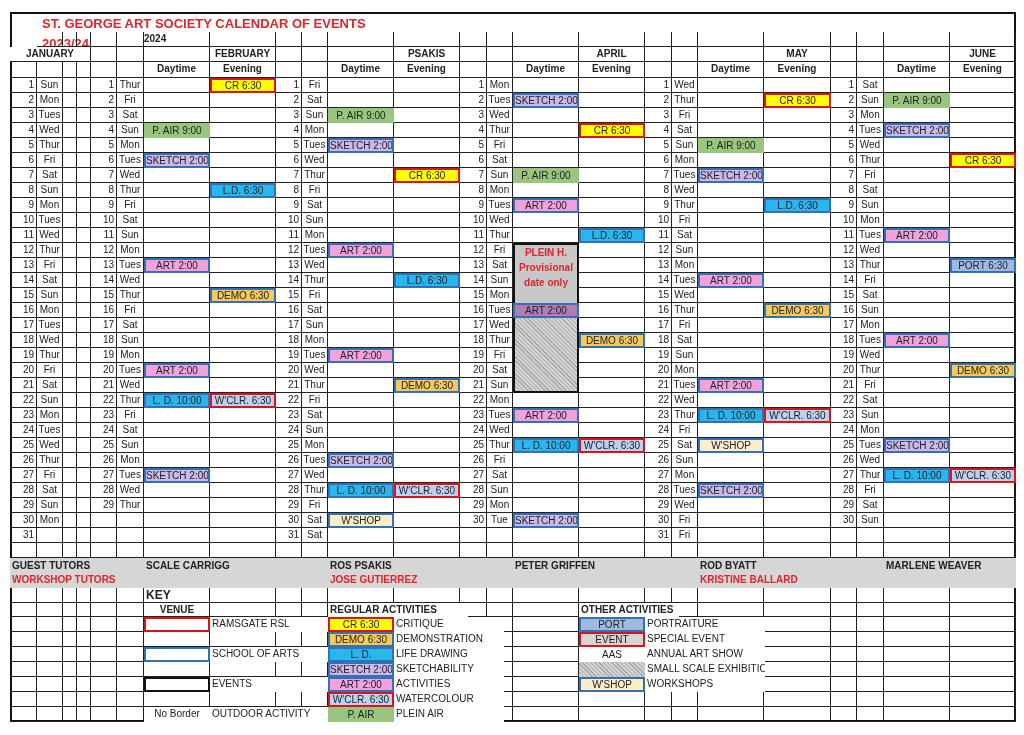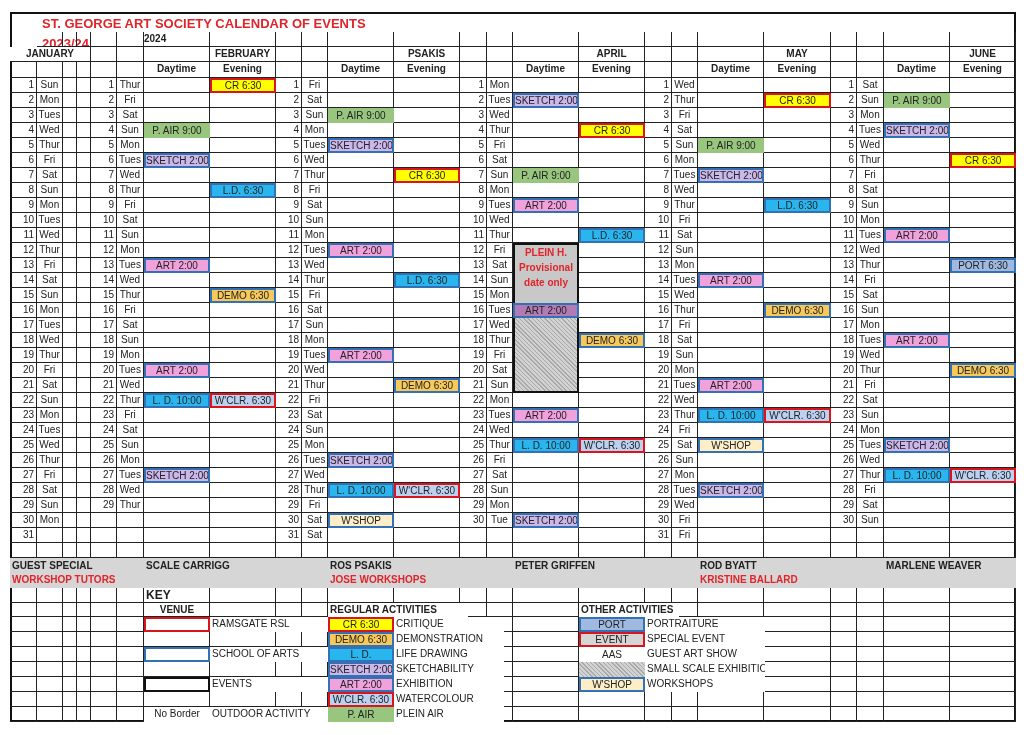--- a/index.html
+++ b/index.html
@@ -1286,25 +1286,25 @@
       <div class="chip c-sketch b-blue" style="left: 872px; top: 109px; width: 66px; height: 15px; line-height: 11px;">SKETCH 2:00</div>
       <div class="chip c-cr b-red" style="left: 938px; top: 139px; width: 66px; height: 15px; line-height: 11px;">CR 6:30</div>
       <div class="chip c-art b-blue" style="left: 872px; top: 214px; width: 66px; height: 15px; line-height: 11px;">ART 2:00</div>
       <div class="chip c-port b-blue" style="left: 938px; top: 244px; width: 66px; height: 15px; line-height: 11px;">PORT 6:30</div>
       <div class="chip c-art b-blue" style="left: 872px; top: 319px; width: 66px; height: 15px; line-height: 11px;">ART 2:00</div>
       <div class="chip c-demo b-blue" style="left: 938px; top: 349px; width: 66px; height: 15px; line-height: 11px;">DEMO 6:30</div>
       <div class="chip c-sketch b-blue" style="left: 872px; top: 424px; width: 66px; height: 15px; line-height: 11px;">SKETCH 2:00</div>
       <div class="chip c-ld b-blue" style="left: 872px; top: 454px; width: 66px; height: 15px; line-height: 11px;">L. D. 10:00</div>
       <div class="chip c-wclr b-red" style="left: 938px; top: 454px; width: 66px; height: 15px; line-height: 11px;">W'CLR. 6:30</div>
       <div class="band" style="left: -2px; top: 544px; width: 1006px; height: 30px;"></div>
-      <div class="cell bold" style="left: 0px; top: 545px; width: 130px; height: 14px; border: none;">GUEST SPECIAL</div>
+      <div class="cell bold" style="left: 0px; top: 545px; width: 130px; height: 14px; border: none;">GUEST TUTORS</div>
       <div class="cell bold red" style="left: 0px; top: 559px; width: 130px; height: 14px; border: none;">WORKSHOP TUTORS</div>
       <div class="cell bold" style="left: 134px; top: 545px; width: 180px; height: 14px; border: none;">SCALE CARRIGG</div>
       <div class="cell bold" style="left: 318px; top: 545px; width: 180px; height: 14px; border: none;">ROS PSAKIS</div>
-      <div class="cell bold red" style="left: 318px; top: 559px; width: 180px; height: 14px; border: none;">JOSE WORKSHOPS</div>
+      <div class="cell bold red" style="left: 318px; top: 559px; width: 180px; height: 14px; border: none;">JOSE GUTIERREZ</div>
       <div class="cell bold" style="left: 503px; top: 545px; width: 180px; height: 14px; border: none;">PETER GRIFFEN</div>
       <div class="cell bold" style="left: 688px; top: 545px; width: 180px; height: 14px; border: none;">ROD BYATT</div>
       <div class="cell bold red" style="left: 688px; top: 559px; width: 180px; height: 14px; border: none;">KRISTINE BALLARD</div>
       <div class="cell bold" style="left: 874px; top: 545px; width: 180px; height: 14px; border: none;">MARLENE WEAVER</div>
       <div class="cell" style="left: -2px; top: 574px; width: 27px; height: 15px;"></div>
       <div class="cell" style="left: 25px; top: 574px; width: 26px; height: 15px;"></div>
       <div class="cell" style="left: 51px; top: 574px; width: 14px; height: 15px;"></div>
       <div class="cell" style="left: 65px; top: 574px; width: 14px; height: 15px;"></div>
       <div class="cell" style="left: 79px; top: 574px; width: 26px; height: 15px;"></div>
       <div class="cell" style="left: 105px; top: 574px; width: 27px; height: 15px;"></div>
@@ -1555,30 +1555,30 @@
       <div class="cell bold" style="left: 316px; top: 589px; width: 140px; height: 14px; border: none; padding-left: 2px; background: rgb(255, 255, 255);">REGULAR ACTIVITIES</div>
       <div class="chip c-cr b-red" style="left: 316px; top: 603px; width: 66px; height: 15px; line-height: 11px;">CR 6:30</div>
       <div class="cell" style="left: 382px; top: 603px; width: 110px; height: 15px; border: none; padding-left: 2px; background: rgb(255, 255, 255);">CRITIQUE</div>
       <div class="chip c-demo b-blue" style="left: 316px; top: 618px; width: 66px; height: 15px; line-height: 11px;">DEMO 6:30</div>
       <div class="cell" style="left: 382px; top: 618px; width: 110px; height: 15px; border: none; padding-left: 2px; background: rgb(255, 255, 255);">DEMONSTRATION</div>
       <div class="chip c-ld b-blue" style="left: 316px; top: 633px; width: 66px; height: 15px; line-height: 11px;">L. D.</div>
       <div class="cell" style="left: 382px; top: 633px; width: 110px; height: 15px; border: none; padding-left: 2px; background: rgb(255, 255, 255);">LIFE DRAWING</div>
       <div class="chip c-sketch b-blue" style="left: 316px; top: 648px; width: 66px; height: 15px; line-height: 11px;">SKETCH 2:00</div>
       <div class="cell" style="left: 382px; top: 648px; width: 110px; height: 15px; border: none; padding-left: 2px; background: rgb(255, 255, 255);">SKETCHABILITY</div>
       <div class="chip c-art b-blue" style="left: 316px; top: 663px; width: 66px; height: 15px; line-height: 11px;">ART 2:00</div>
-      <div class="cell" style="left: 382px; top: 663px; width: 110px; height: 15px; border: none; padding-left: 2px; background: rgb(255, 255, 255);">EXHIBITION</div>
+      <div class="cell" style="left: 382px; top: 663px; width: 110px; height: 15px; border: none; padding-left: 2px; background: rgb(255, 255, 255);">ACTIVITIES</div>
       <div class="chip c-wclr b-red" style="left: 316px; top: 678px; width: 66px; height: 15px; line-height: 11px;">W'CLR. 6:30</div>
       <div class="cell" style="left: 382px; top: 678px; width: 110px; height: 15px; border: none; padding-left: 2px; background: rgb(255, 255, 255);">WATERCOLOUR</div>
       <div class="chip c-pair" style="left: 316px; top: 693px; width: 66px; height: 15px; line-height: 15px;">P. AIR</div>
       <div class="cell" style="left: 382px; top: 693px; width: 110px; height: 15px; border: none; padding-left: 2px; background: rgb(255, 255, 255);">PLEIN AIR</div>
       <div class="cell bold" style="left: 567px; top: 589px; width: 100px; height: 14px; border: none; padding-left: 2px; background: rgb(255, 255, 255);">OTHER ACTIVITIES</div>
       <div class="chip c-port b-blue" style="left: 567px; top: 603px; width: 66px; height: 15px; line-height: 11px;">PORT</div>
       <div class="cell" style="left: 633px; top: 603px; width: 120px; height: 15px; border: none; padding-left: 2px; background: rgb(255, 255, 255);">PORTRAITURE</div>
       <div class="chip c-event b-red" style="left: 567px; top: 618px; width: 66px; height: 15px; line-height: 11px;">EVENT</div>
       <div class="cell" style="left: 633px; top: 618px; width: 120px; height: 15px; border: none; padding-left: 2px; background: rgb(255, 255, 255);">SPECIAL EVENT</div>
       <div class="chip" style="left: 567px; top: 633px; width: 66px; height: 15px; line-height: 15px; background: rgb(255, 255, 255);">AAS</div>
-      <div class="cell" style="left: 633px; top: 633px; width: 120px; height: 15px; border: none; padding-left: 2px; background: rgb(255, 255, 255);">GUEST ART SHOW</div>
+      <div class="cell" style="left: 633px; top: 633px; width: 120px; height: 15px; border: none; padding-left: 2px; background: rgb(255, 255, 255);">ANNUAL ART SHOW</div>
       <div class="chip hatch" style="left: 567px; top: 648px; width: 66px; height: 15px; line-height: 15px;"></div>
       <div class="cell" style="left: 633px; top: 648px; width: 120px; height: 15px; border: none; padding-left: 2px; background: rgb(255, 255, 255);">SMALL SCALE EXHIBITION</div>
       <div class="chip c-wshop b-blue" style="left: 567px; top: 663px; width: 66px; height: 15px; line-height: 11px;">W'SHOP</div>
       <div class="cell" style="left: 633px; top: 663px; width: 120px; height: 15px; border: none; padding-left: 2px; background: rgb(255, 255, 255);">WORKSHOPS</div>
     </div>
 </div>
 
 </body></html>

